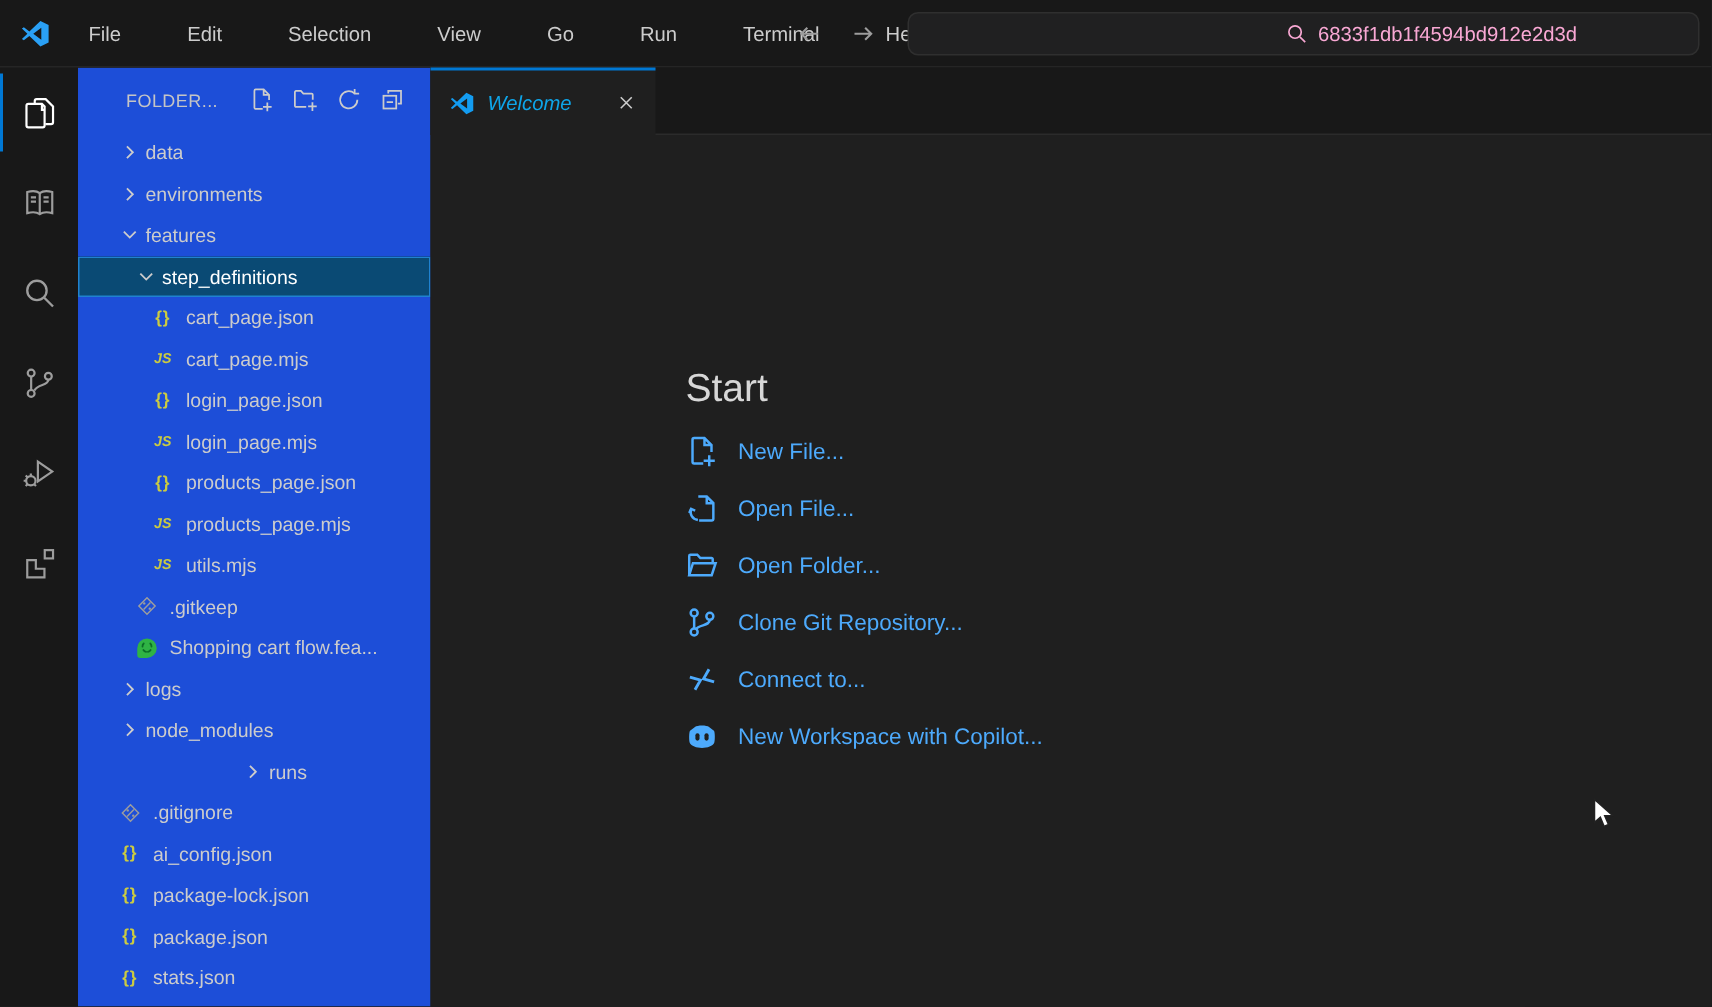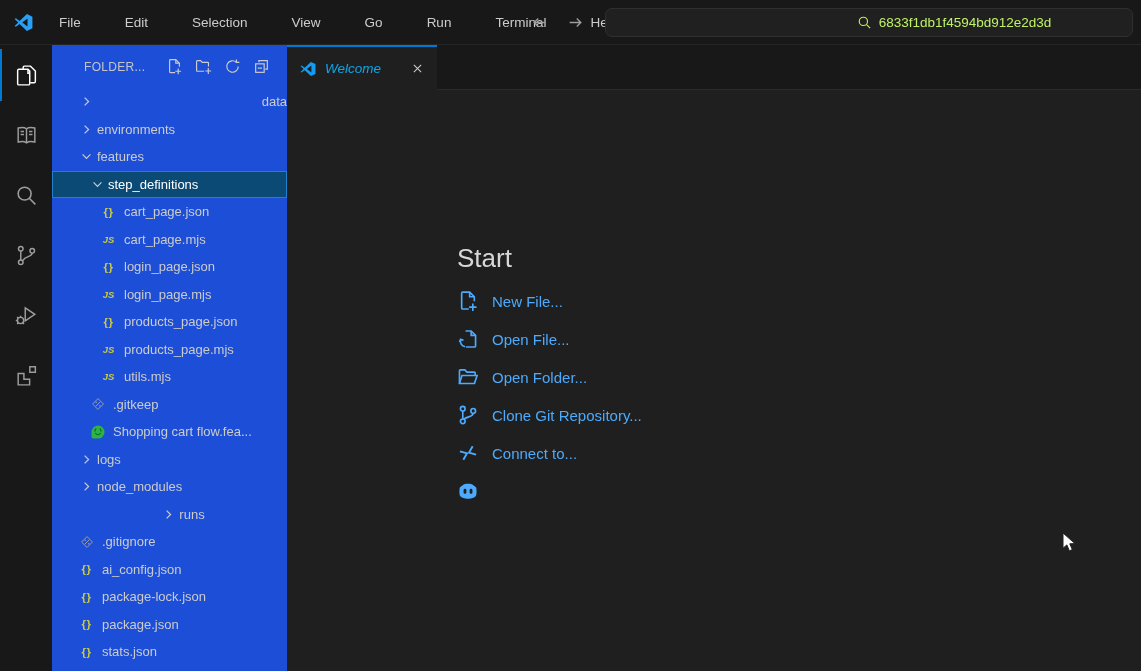--- a/index.html
+++ b/index.html
@@ -23,21 +23,21 @@
   .menu-item {
     font-size:13.5px; color:#cccccc; padding:4px 10px; border-radius:5px;
     cursor:default; white-space:nowrap;
   }
   .nav-arrows { position:absolute; left:528px; top:0; height:44px; display:flex; align-items:center; gap:14px; color:#9d9d9d; }
   .nav-btn { width:22px; height:22px; display:flex; align-items:center; justify-content:center; }
   .command-center {
     position:absolute; left:605px; top:8px; width:528px; height:29px;
     background:#202021; border:1px solid #2f2f2f; border-radius:7px;
     display:flex; align-items:center; justify-content:center; gap:7px;
-    color:#bef264; font-size:13.5px; padding-left:170px;
+    color:#f9a8d4; font-size:13.5px; padding-left:170px;
   }
 
   
   .main { display:flex; height:626px; }
 
   
   .activitybar { width:52px; background:#181818; display:flex; flex-direction:column; flex-shrink:0; }
   .ab-item {
     height:60px; display:flex; align-items:center; justify-content:center;
     color:#9d9d9d; position:relative; cursor:pointer;
@@ -220,21 +220,21 @@
           <span class="hdr-icon">
             <svg width="17" height="17" viewBox="0 0 16 16" fill="none" stroke="currentColor" stroke-width="1.1">
               <path d="M5.5 4 V2.5 H13.5 V10.5 H11.5"></path>
               <rect x="2.5" y="5.5" width="8" height="8"></rect>
               <path d="M4.5 9.5 H8.5"></path>
             </svg>
           </span>
         </span>
     </div>
     <div class="tree">
-        <div class="tree-row" style="padding-left: 26px; justify-content: space-between;">
+        <div class="tree-row" style="padding-left: 26px;">
           <span class="twisty">
             <svg width="15" height="15" viewBox="0 0 16 16" fill="none" stroke="currentColor" stroke-width="1.3">
               <path d="M6 3.8 10.2 8 6 12.2"></path>
             </svg>
           </span>
           <span class="tree-label">data</span>
         </div>
         <div class="tree-row" style="padding-left: 26px;">
           <span class="twisty">
             <svg width="15" height="15" viewBox="0 0 16 16" fill="none" stroke="currentColor" stroke-width="1.3">
@@ -461,20 +461,21 @@
             <span>Connect to...</span>
           </div>
           <div class="start-link">
             <span class="sl-icon">
               <svg width="22" height="22" viewBox="0 0 16 16">
                 <path d="M4.6 3.4 C5.6 2.4 10.4 2.4 11.4 3.4 L13.8 5.2 C14.3 5.7 14.4 9.9 13.9 11.2 C13.3 12.6 10.6 13.6 8 13.6 C5.4 13.6 2.7 12.6 2.1 11.2 C1.6 9.9 1.7 5.7 2.2 5.2 Z" fill="currentColor"></path>
                 <rect x="4.8" y="6.4" width="2" height="3.6" rx="1" fill="#1f1f1f"></rect>
                 <rect x="9.2" y="6.4" width="2" height="3.6" rx="1" fill="#1f1f1f"></rect>
               </svg>
             </span>
+            <span>New Workspace with Copilot...</span>
           </div>
         </div>
     </div>
   </div>
 </div>
 
 <div class="cursor">
   <svg width="20" height="22" viewBox="0 0 20 22">
       <path d="M1 1 L1 16.2 L4.9 12.9 L7.4 18.9 L10.3 17.6 L7.8 11.8 L13 11.6 Z" fill="#ffffff" stroke="#222222" stroke-width="1"></path>
     </svg>

